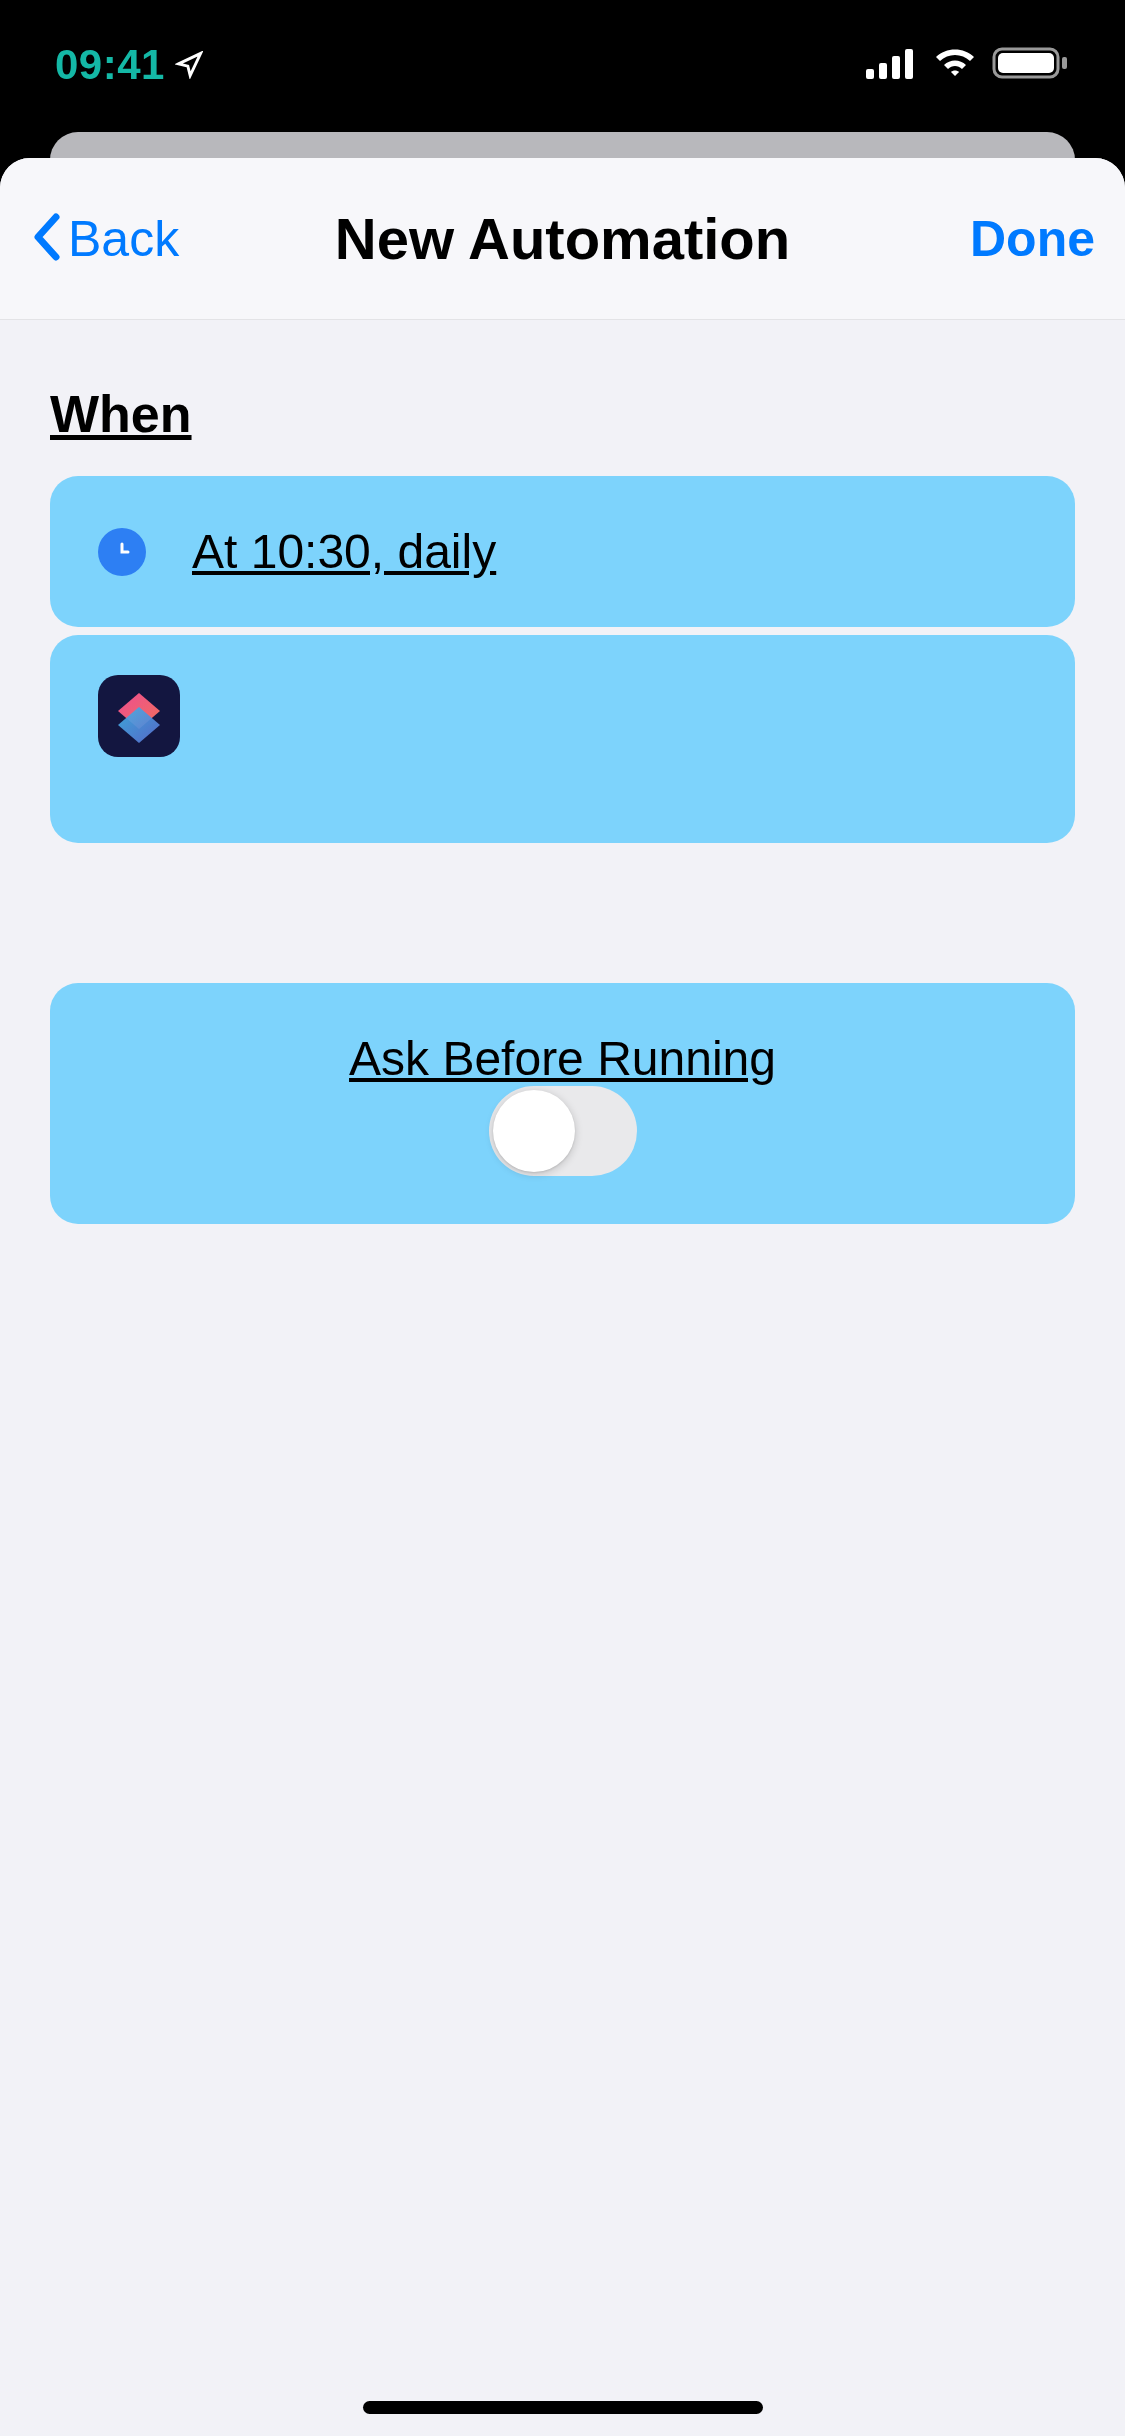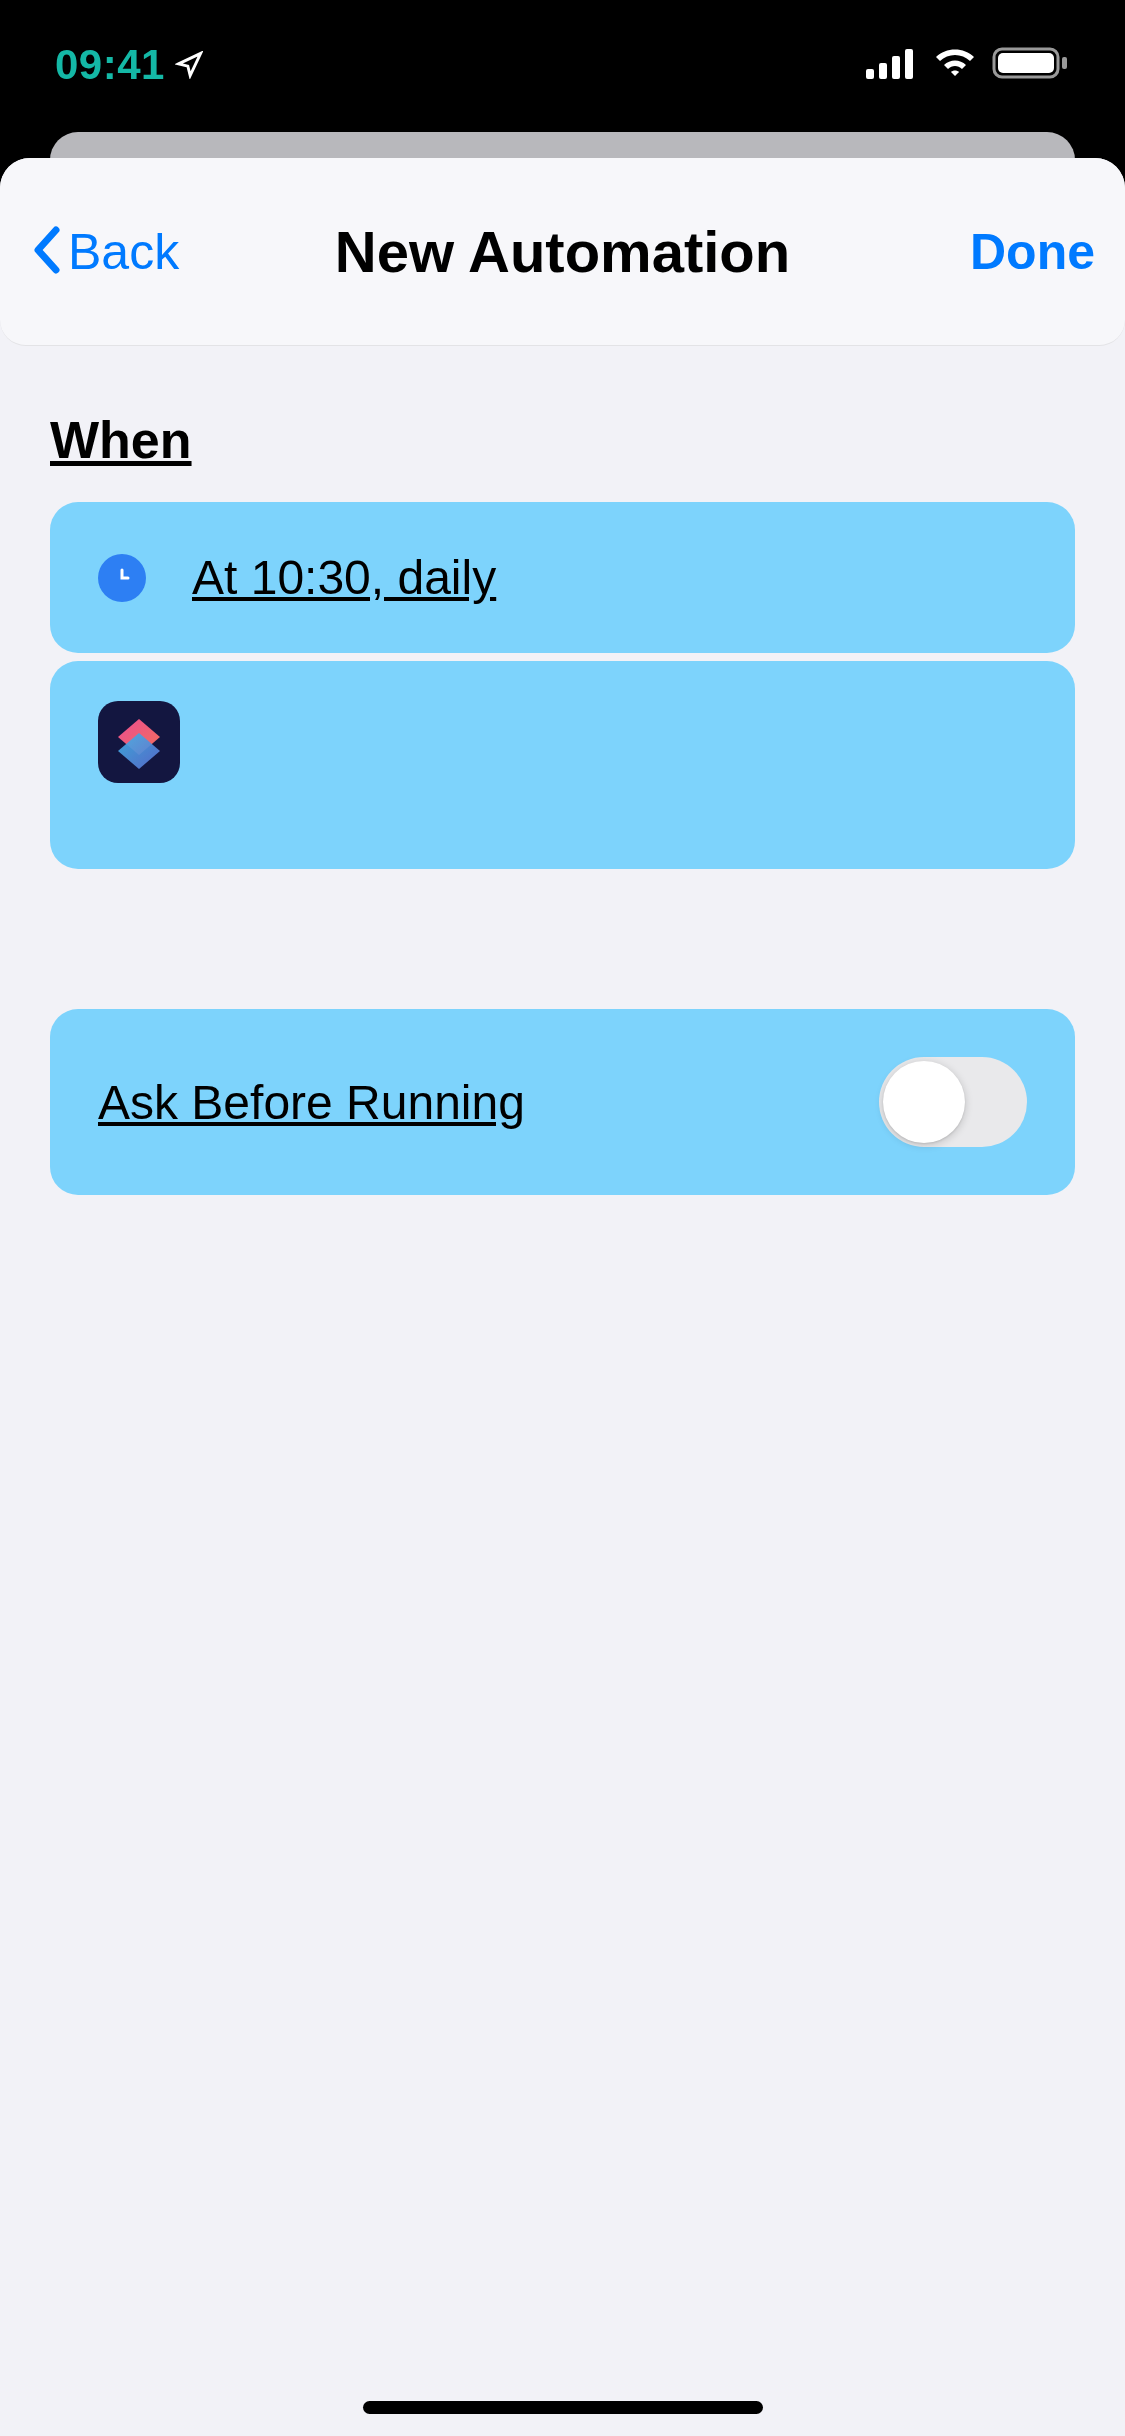--- a/index.html
+++ b/index.html
@@ -53,28 +53,27 @@
       left: 0;
       right: 0;
       bottom: 0;
       background: #f2f2f7;
       border-radius: 30px 30px 0 0;
       overflow: hidden;
       display: flex;
       flex-direction: column;
     }
     .nav-bar {
-      height: 188px;
+      height: 162px;
       display: flex;
       align-items: center;
       justify-content: space-between;
       padding: 0 30px;
       border-bottom: 1px solid rgba(0,0,0,0.08);
       background: #f7f7fa;
-      border-radius: 26px;
     }
     .nav-left {
       display: flex;
       align-items: center;
       gap: 4px;
       color: #007aff;
     }
     .nav-back-text {
       font-size: 50px;
       color: #007aff;
@@ -145,20 +144,21 @@
     .do-text {
       font-size: 50px;
       color: #000;
     }
     .toggle-card {
       margin-top: 140px;
       padding: 48px 48px;
       display: flex;
       align-items: center;
       justify-content: space-between;
+      flex-direction: column;
     }
     .toggle-label {
       font-size: 48px;
       color: #000;
     }
     .toggle {
       width: 148px;
       height: 90px;
       background: #e9e9eb;
       border-radius: 46px;

